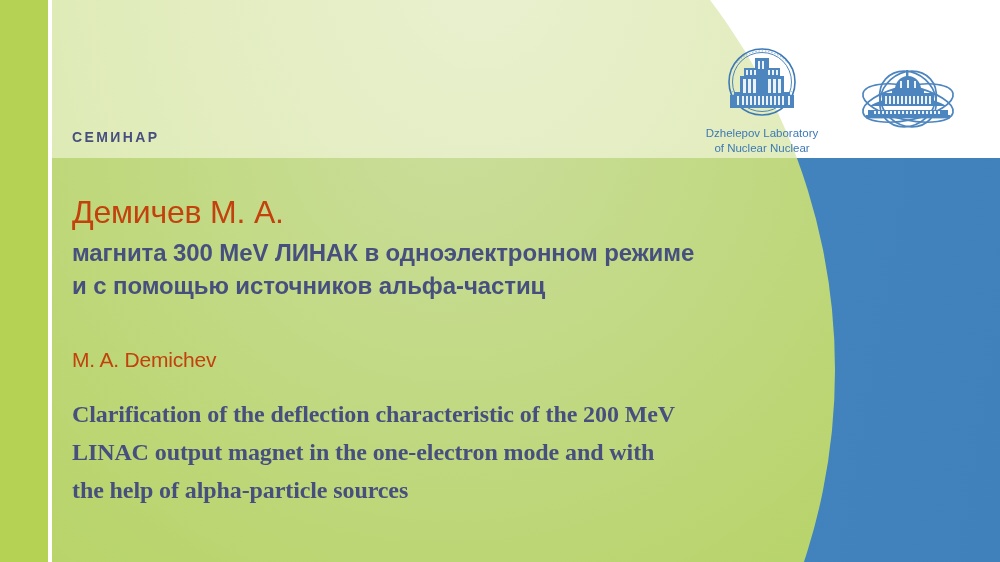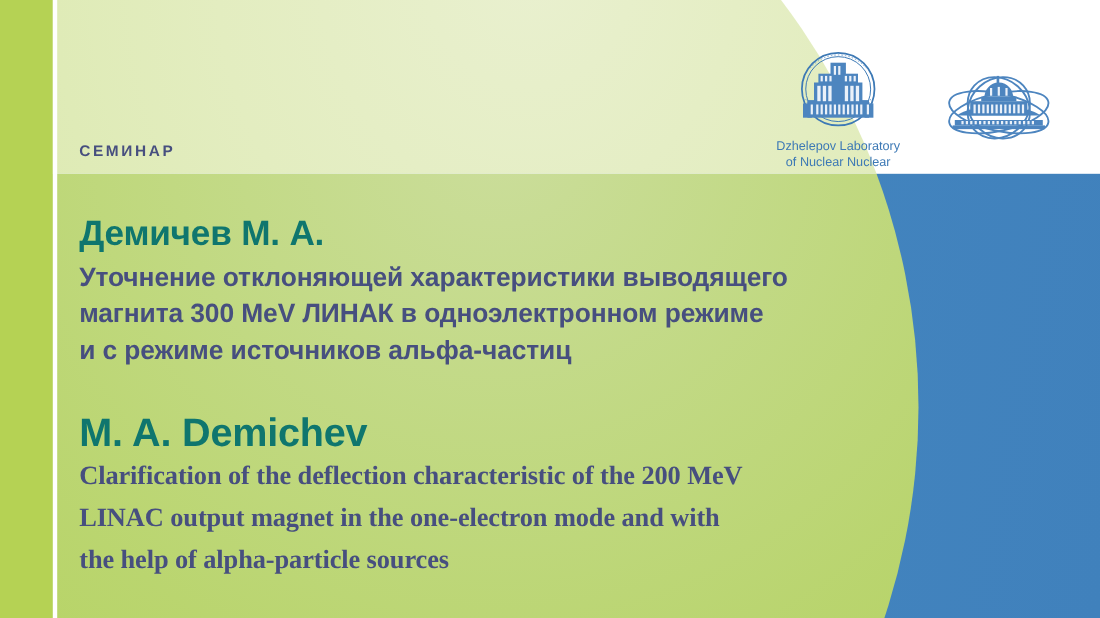--- a/index.html
+++ b/index.html
@@ -126,38 +126,38 @@
     letter-spacing: 2.4px;
     z-index: 5;
   }
   .content {
     position: absolute;
     left: 72px; top: 192px;
     width: 820px;
     z-index: 5;
   }
   .speaker {
-    color: #0f766e;
+    color: #c2410c;
     font-size: 32px;
-    font-weight: bold;
+    font-weight: normal;
     line-height: 40px;
     margin: 0 0 4px 0;
     letter-spacing: -0.2px;
   }
   .title {
     color: #474f7f;
     font-size: 24px;
     font-weight: bold;
     line-height: 33px;
     margin: 0;
     letter-spacing: -0.1px;
   }
   .title div { white-space: nowrap; }
   .block-en { margin-top: 38px; }
-  .block-en .speaker { font-size: 36px; margin-bottom: 1px; }
+  .block-en .speaker { font-size: 21px; margin-bottom: 15px; }
   .block-en .title { font-size: 24px; line-height: 38px; font-family: Liberation Serif, serif; }
 </style>
 </head>
 <body>
 
 <div id="slide">
 
   <div class="bg-top"></div>
   <div class="bg-bottom"></div>
 
@@ -294,23 +294,22 @@
 
   </div>
 
   <div class="kicker">СЕМИНАР</div>
 
   <div class="content">
 
     <div class="block-ru">
       <div class="speaker">Демичев М. А.</div>
       <div class="title">
-        <div>Уточнение отклоняющей характеристики выводящего</div>
         <div>магнита 300 MeV ЛИНАК в одноэлектронном режиме</div>
-        <div>и с режиме источников альфа-частиц</div>
+        <div>и с помощью источников альфа-частиц</div>
       </div>
     </div>
 
     <div class="block-en">
       <div class="speaker">M. A. Demichev</div>
       <div class="title">
         <div>Clarification of the deflection characteristic of the 200 MeV</div>
         <div>LINAC output magnet in the one-electron mode and with</div>
         <div>the help of alpha-particle sources</div>
       </div>

